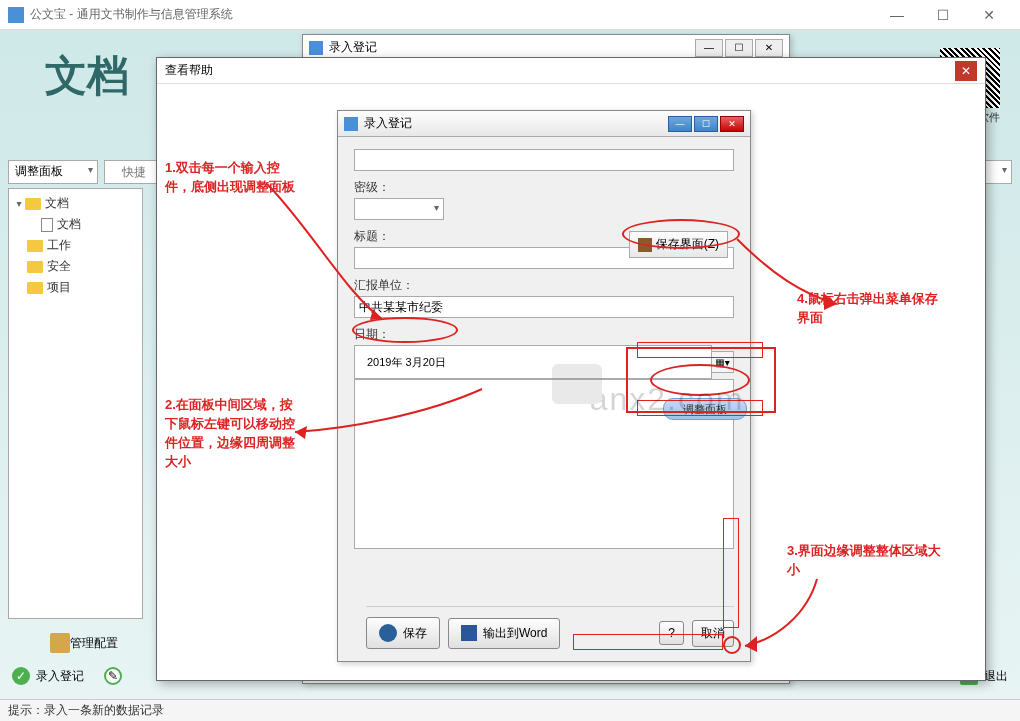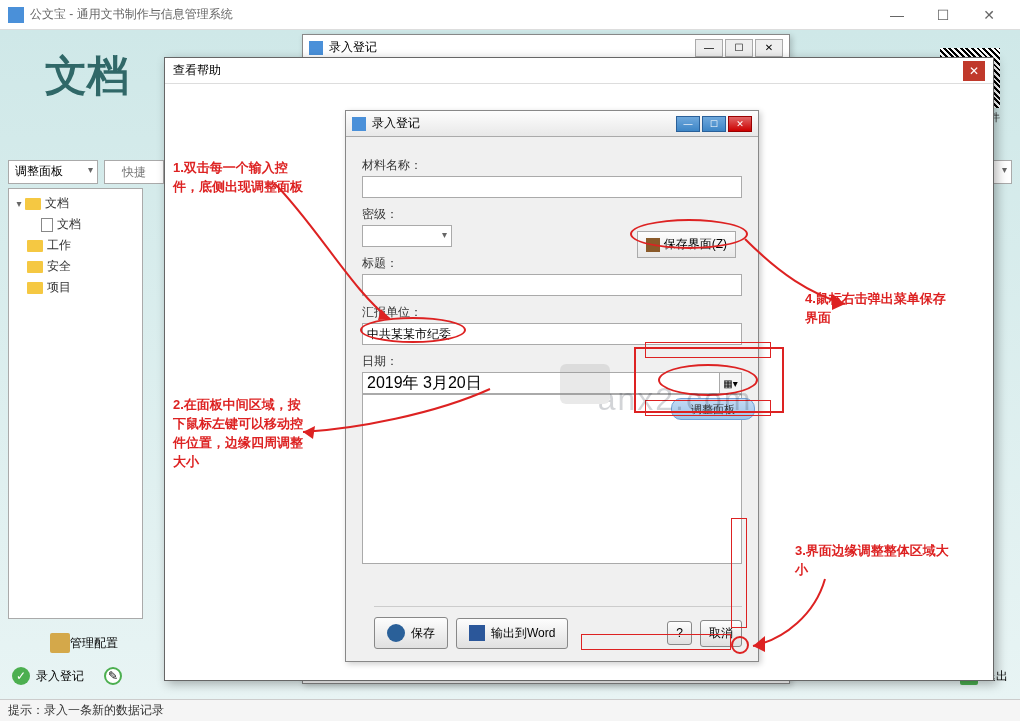--- a/index.html
+++ b/index.html
@@ -47,39 +47,39 @@
 .footer-right { margin-left: auto; }
 
 
 .dialog-behind { position: absolute; top: 34px; left: 302px; width: 488px; height: 650px; background: #fff; border: 1px solid #888; box-shadow: 2px 2px 6px rgba(0,0,0,.2); }
 .dlg-title { height: 26px; background: #fff; border-bottom: 1px solid #ddd; display: flex; align-items: center; padding: 0 6px; }
 .dlg-title .ico { width: 14px; height: 14px; background: #4a90d9; margin-right: 6px; }
 .dlg-win-btns { margin-left: auto; display: flex; gap: 0; }
 .dlg-win-btn { width: 28px; height: 18px; border: 1px solid #aaa; background: #eee; display: flex; align-items: center; justify-content: center; font-size: 10px; margin-left: 2px; }
 
 
-.help-window { position: absolute; top: 57px; left: 156px; width: 830px; height: 624px; background: #fff; border: 1px solid #666; box-shadow: 3px 3px 10px rgba(0,0,0,.3); margin-left: 8px; }
+.help-window { position: absolute; top: 57px; left: 156px; width: 830px; height: 624px; background: #fff; border: 1px solid #666; box-shadow: 3px 3px 10px rgba(0,0,0,.3); }
 .help-title { height: 26px; display: flex; align-items: center; padding: 0 8px; border-bottom: 1px solid #ddd; }
 .help-close { margin-left: auto; width: 22px; height: 20px; background: #c0392b; color: #fff; display: flex; align-items: center; justify-content: center; font-size: 12px; }
 .help-body { position: relative; width: 100%; height: calc(100% - 26px); background: #fff; }
 
 
 .form-window { position: absolute; top: 26px; left: 180px; width: 414px; height: 552px; background: #f0f0f0; border: 1px solid #888; box-shadow: 2px 2px 6px rgba(0,0,0,.2); }
 .form-title { height: 26px; display: flex; align-items: center; padding: 0 6px; background: linear-gradient(#fdfdfd,#e8e8e8); border-bottom: 1px solid #aaa; }
 .form-title .ico { width: 14px; height: 14px; background: #4a90d9; margin-right: 6px; }
 .form-win-btns { margin-left: auto; display: flex; gap: 2px; }
 .form-win-min, .form-win-max { width: 24px; height: 16px; background: linear-gradient(#6fa8dc,#3d85c6); border: 1px solid #2a6099; color: #fff; font-size: 9px; display: flex; align-items: center; justify-content: center; }
 .form-win-close { width: 24px; height: 16px; background: linear-gradient(#e06666,#cc0000); border: 1px solid #990000; color: #fff; font-size: 9px; display: flex; align-items: center; justify-content: center; }
 
 .form-body { padding: 12px 16px; }
 .form-label { font-size: 12px; color: #333; margin-top: 8px; margin-bottom: 2px; display: block; }
 .form-input { width: 100%; height: 22px; background: #fff; border: 1px solid #aaa; padding: 2px 4px; font-size: 12px; }
 .form-textarea { width: 100%; height: 170px; background: #fff; border: 1px solid #aaa; padding: 4px; resize: none; }
 .date-input-wrap { display: flex; align-items: center; width: 100%; }
-.date-input { flex: 1; height: 22px; background: #fff; border: 1px solid #aaa; padding: 2px 4px; font-size: 16px; }
+.date-input { flex: 1; height: 34px; background: #fff; border: 1px solid #aaa; padding: 2px 12px; font-size: 11px; }
 .date-cal { width: 22px; height: 22px; border: 1px solid #aaa; border-left: none; background: #f5f5f5; display: flex; align-items: center; justify-content: center; font-size: 10px; }
 
 .save-ui-btn { position: absolute; top: 120px; right: 22px; padding: 4px 8px; background: linear-gradient(#fdfdfd,#e8e8e8); border: 1px solid #aaa; display: flex; align-items: center; gap: 4px; font-size: 12px; }
 .save-ui-ico { width: 14px; height: 14px; background: #8a5a2a; }
 
 .form-footer { position: absolute; bottom: 12px; left: 28px; right: 16px; display: flex; align-items: center; gap: 8px; border-top: 1px solid #ccc; padding-top: 10px; }
 .btn { padding: 6px 12px; background: linear-gradient(#fdfdfd,#e0e0e0); border: 1px solid #888; border-radius: 3px; display: flex; align-items: center; gap: 6px; font-size: 12px; }
 .btn-ico-save { width: 18px; height: 18px; background: #2a6099; border-radius: 50%; }
 .btn-ico-word { width: 16px; height: 16px; background: #2b579a; }
 .btn.small { padding: 4px 8px; }
@@ -197,21 +197,20 @@
       <div class="form-title">
         <span class="ico"></span>
         <span>录入登记</span>
         <div class="form-win-btns">
           <div class="form-win-min">—</div>
           <div class="form-win-max">☐</div>
           <div class="form-win-close">✕</div>
         </div>
       </div>
       <div class="form-body">
-        <span class="form-label">材料名称：</span>
         <input class="form-input" style="">
 
         <span class="form-label">密级：</span>
         <div class="combo" style="width:62px;height:22px"></div>
 
         <span class="form-label">标题：</span>
         <input class="form-input" style="">
 
         <span class="form-label">汇报单位：</span>
         <input class="form-input" value="中共某某市纪委" style="">

